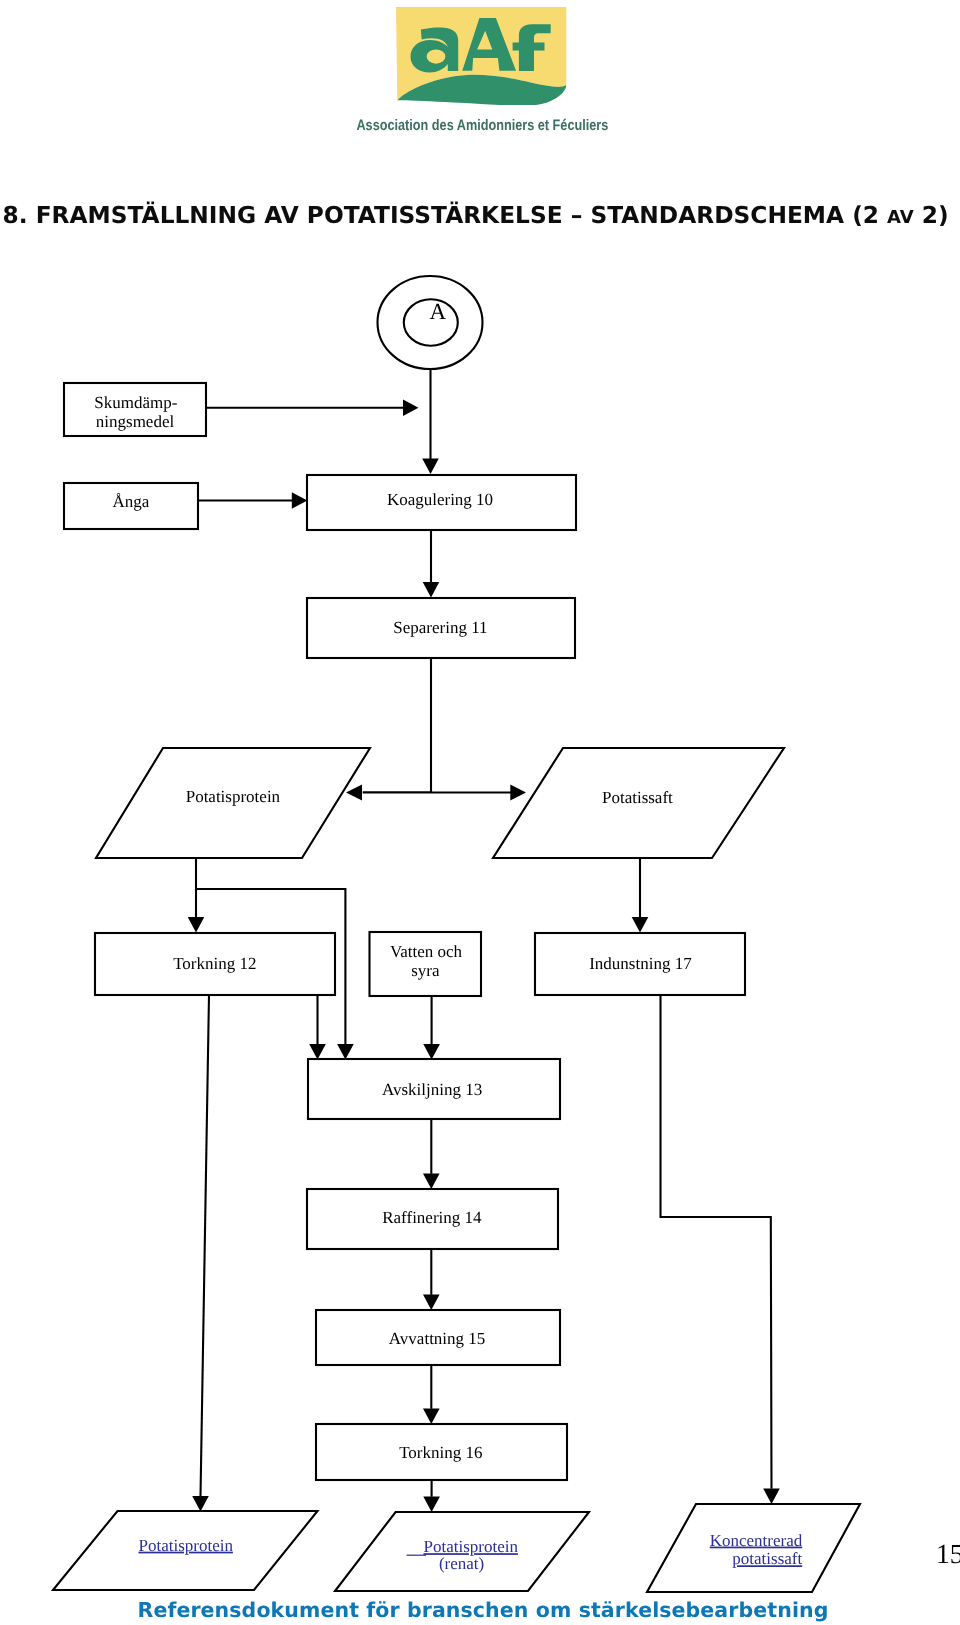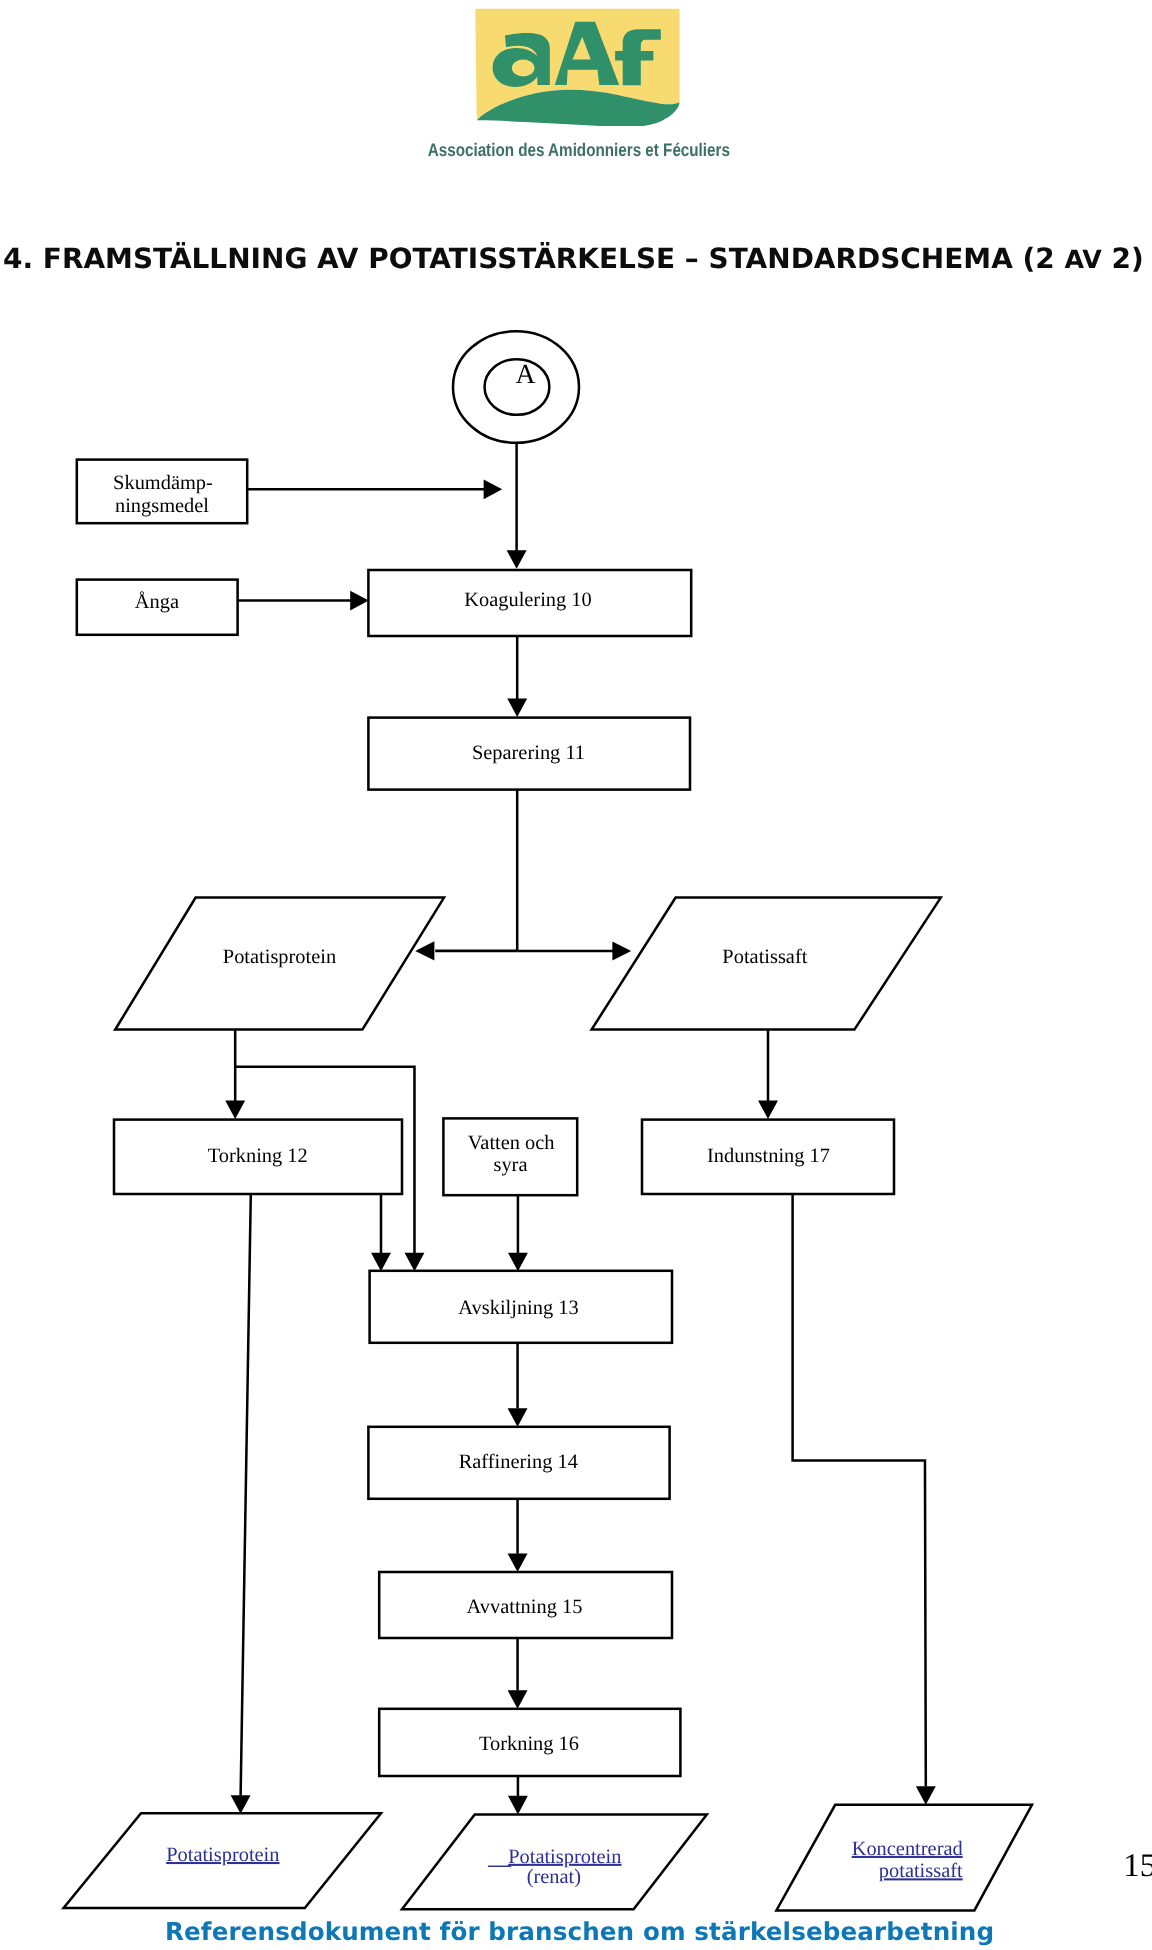--- a/index.html
+++ b/index.html
@@ -15,21 +15,21 @@
   #logo-mark{position:absolute;left:40px;top:3px;width:172px;height:98px;}
   #logo-subtitle{position:absolute;left:-21px;top:113px;width:260px;text-align:center;
       font-family:"Liberation Sans",sans-serif;font-weight:bold;font-size:15.2px;
       color:#3c7062;letter-spacing:0px;white-space:nowrap;
       transform:scaleX(0.835);transform-origin:50% 50%;}
 
   
   #doc-title{position:absolute;left:2.5px;top:202.5px;
       font-family:"DejaVu Sans",sans-serif;font-weight:bold;font-size:23.3px;
       line-height:26px;color:#0d0d0d;letter-spacing:0px;white-space:nowrap;}
-  #doc-title .sc{font-size:21px;}
+  #doc-title .sc{font-size:18px;}
 
   
   #chart{position:absolute;left:0;top:0;width:960px;height:1625px;}
 
   .nodetext{font-family:"Liberation Serif",serif;font-size:17px;fill:#000;
             text-anchor:middle;dominant-baseline:alphabetic;}
   .nodetext.big{font-size:23px;}
   .linktext{font-family:"Liberation Serif",serif;font-size:17px;fill:#2b2f96;
             text-anchor:middle;}
   .linktext.u{text-decoration:underline;}
@@ -52,21 +52,21 @@
       <path d="M1.3 93.3 C4.5 89.5 11 85.1 20 80.7 C35 73.6 55 68.5 71 67.9 C88 67.2 104 68.9 119 72.1 C133 75.1 148 78.9 159 79.8 C163.5 80.2 167 79.6 170.3 78.2 C170 83 165 88.5 158.5 92 C151.5 96.8 140 98.8 126 98.9 C106 98.3 82 96.7 57 95.5 C33 94.3 12 93 1.3 93.3 Z" fill="#2f9069"></path>
       <g fill="#2f9069">
         <path fill-rule="evenodd" d="M24.8 22.6 C36 20.3 46.5 20 52.5 21.5 C59 23.1 62.2 27.3 62.2 34 V63.9 H51.8 V57 C47.5 62.5 41 65.5 33.5 65.5 C22.5 65.5 14.5 59 14.5 49.5 C14.5 39.6 23 33 34.3 33 C41.7 33 48.3 35.8 51.8 40 C50 34.3 44.5 31.2 35.5 31.2 C32.2 31.2 28.8 31.6 25.7 32.4 Z M30.6 49.6 A9.4 7.1 0 1 0 49.4 49.6 A9.4 7.1 0 1 0 30.6 49.6 Z"></path>
         <path fill-rule="evenodd" d="M83.4 11.1 H99.9 L120 63.8 H103.4 L101.9 51.1 H77.1 L76.3 63.8 H66.3 Z M89.2 23.7 L81.1 42.5 H96.3 Z"></path>
         <path d="M154.7 17.3 V26.2 H142 C139.5 26.2 138 27.8 138 30.8 V35.5 H148.5 V43.4 H138 V64 H122.9 V43.4 H116.6 V35.5 H122.9 V28.5 C122.9 21.5 127.5 17.3 136 17.3 Z"></path>
       </g>
     </svg>
     <div id="logo-subtitle">Association des Amidonniers et Féculiers</div>
   </div>
 
-  <div id="doc-title"><span>4. FRAMSTÄLLNING AV POTATISSTÄRKELSE – STANDARDSCHEMA (2 </span><span class="sc">AV</span><span> 2)</span></div>
+  <div id="doc-title"><span>8. FRAMSTÄLLNING AV POTATISSTÄRKELSE – STANDARDSCHEMA (2 </span><span class="sc">AV</span><span> 2)</span></div>
 
   <svg id="chart" viewBox="0 0 960 1625">
     <defs>
       <marker id="ah" markerWidth="10" markerHeight="10" refX="9.2" refY="4" orient="auto" markerUnits="userSpaceOnUse">
         <path d="M0 0 L9.6 4 L0 8 Z" fill="#000"></path>
       </marker>
     </defs>
 
     <g stroke="#000" fill="none" stroke-width="2.1" stroke-linecap="butt">
 

